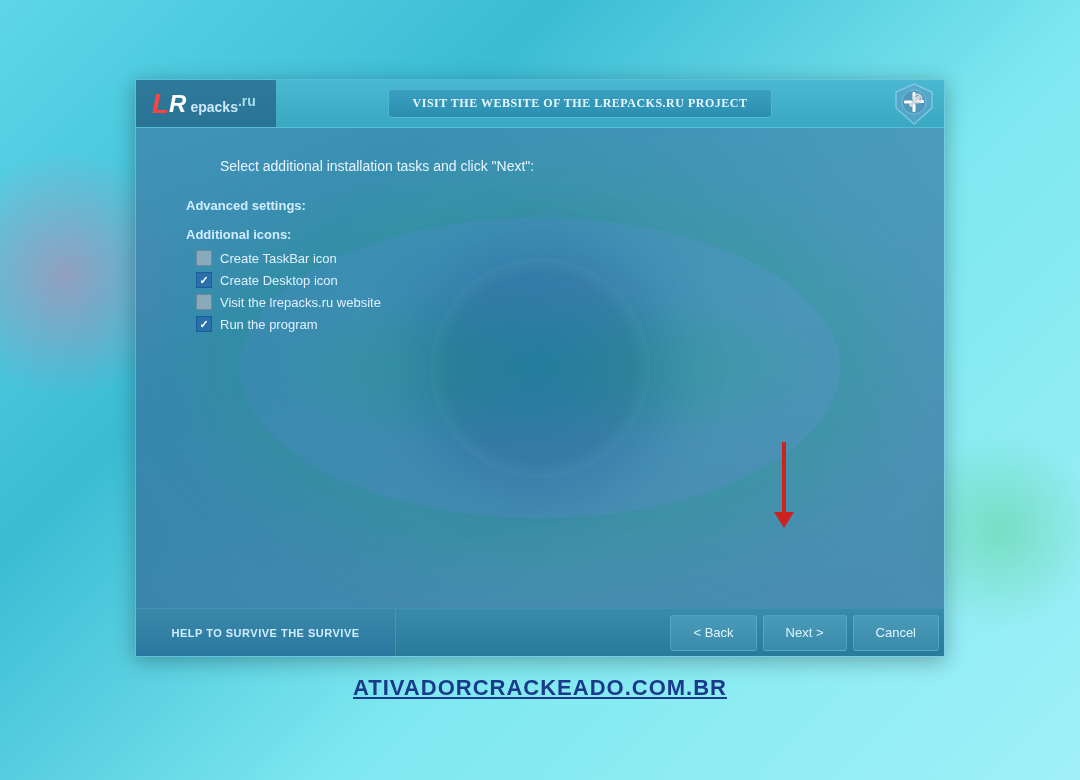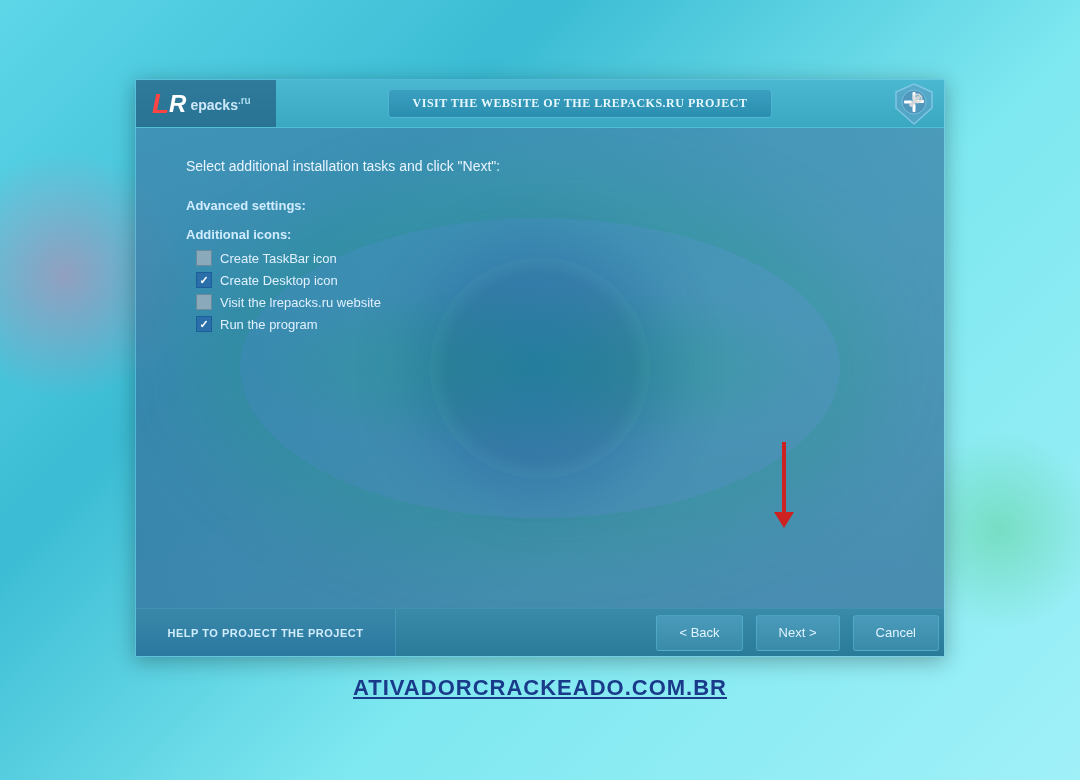--- a/index.html
+++ b/index.html
@@ -78,21 +78,21 @@
       color: white;
       font-style: italic;
     }
     .logo-repacks {
       font-size: 14px;
       color: #cce8f8;
       margin-left: 4px;
       font-weight: 600;
     }
     .logo-ru {
-      font-size: 10px;
+      font-size: 14px;
       color: #aaddee;
       vertical-align: super;
     }
 
     .header-title-btn {
       flex: 1;
       text-align: center;
     }
 
     .website-btn {
@@ -161,20 +161,21 @@
       background: radial-gradient(circle, rgba(0,60,160,0.3) 0%, rgba(0,40,120,0.2) 60%, transparent 80%);
       box-shadow: 0 0 60px 20px rgba(0,50,140,0.2);
     }
 
     .instruction-text {
       color: #e8f4ff;
       font-size: 14px;
       margin-bottom: 24px;
       position: relative;
       z-index: 2;
+      margin-left: 34px;
     }
 
     .section-label {
       color: #d0ecff;
       font-size: 13px;
       font-weight: 700;
       margin-bottom: 8px;
       margin-top: 14px;
       position: relative;
       z-index: 2;
@@ -275,21 +276,21 @@
       display: flex;
       align-items: center;
       justify-content: center;
     }
 
     .nav-buttons {
       flex: 1;
       display: flex;
       align-items: center;
       justify-content: flex-end;
-      gap: 7px;
+      gap: 0;
       padding-right: 2px;
     }
 
     .nav-btn {
       height: 36px;
       padding: 0 22px;
       background: linear-gradient(180deg, #4a9abb 0%, #3a8aaa 100%);
       border: 1px solid rgba(100,200,230,0.4);
       border-radius: 3px;
       color: #e0f4ff;
@@ -380,21 +381,21 @@
     <div class="arrow-container">
       <div class="red-arrow">
         <div class="arrow-shaft"></div>
         <div class="arrow-head"></div>
       </div>
     </div>
 
   </div>
 
   <div class="bottom-bar">
-    <button class="help-btn">HELP TO PROJECT THE PROJECT</button>
+    <button class="help-btn">HELP TO SURVIVE THE SURVIVE</button>
     <div class="nav-buttons">
       <button class="nav-btn">&lt; Back</button>
       <button class="nav-btn">Next &gt;</button>
       <button class="nav-btn">Cancel</button>
     </div>
   </div>
 
 </div>
 
 <div class="footer-text">ATIVADORCRACKEADO.COM.BR</div>

